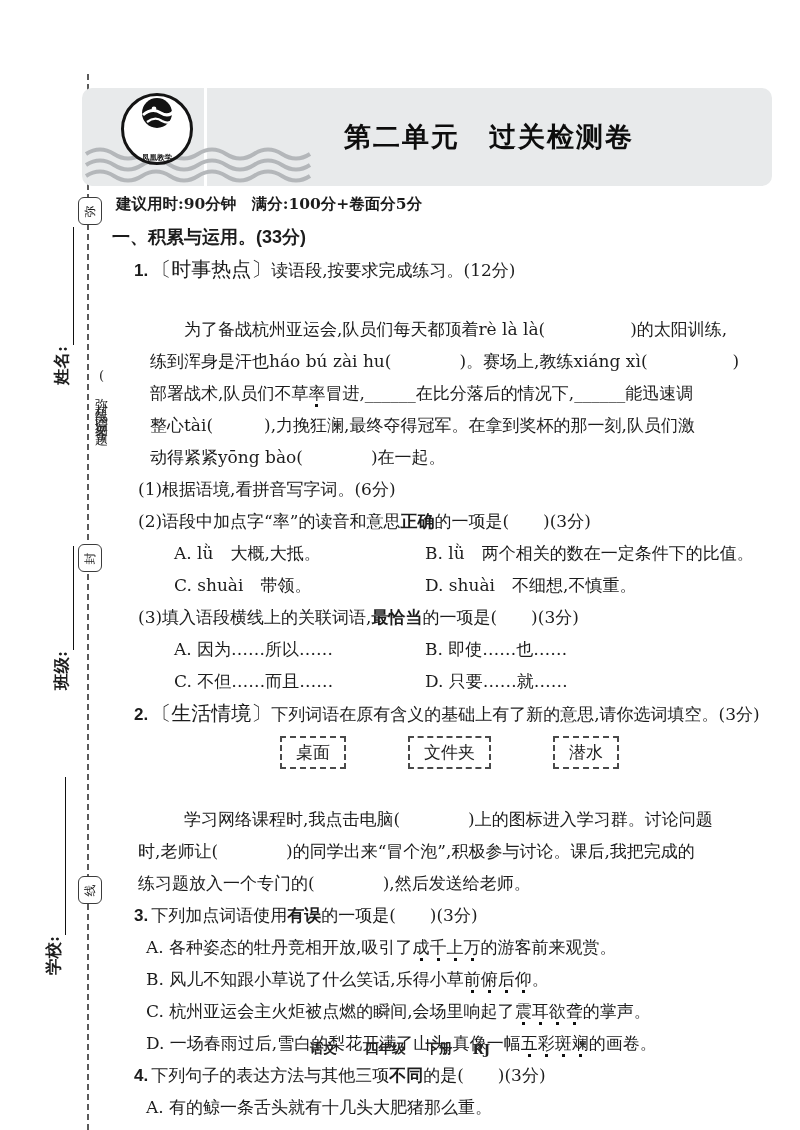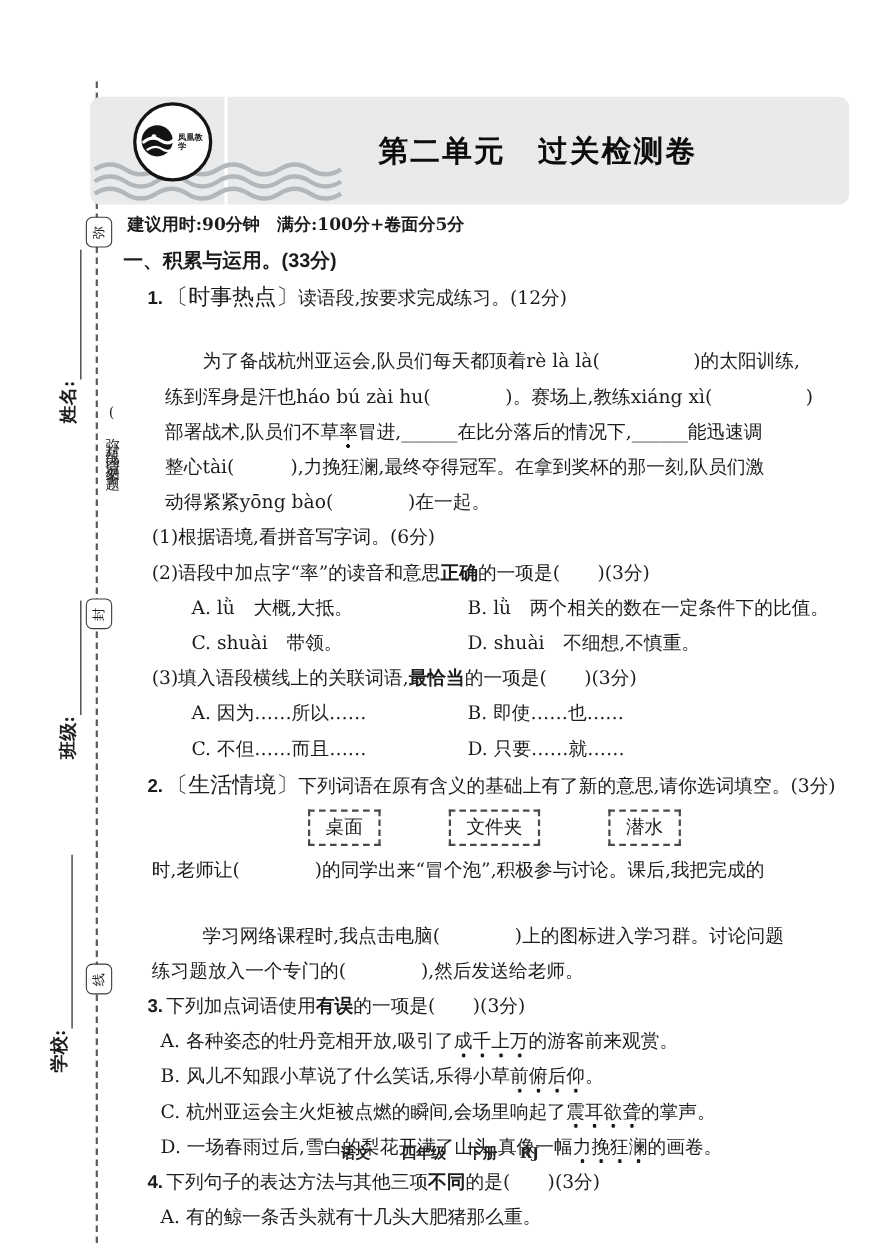--- a/index.html
+++ b/index.html
@@ -17,21 +17,21 @@
   .vgroup .vlabel{line-height:24px;}
   .vblank{display:inline-block;border-bottom:1.6px solid #111;height:19px;margin-left:1px;}
   .vnote{position:absolute;left:92px;top:366px;writing-mode:vertical-rl;text-orientation:upright;
          font-size:13px;letter-spacing:5px;color:#222;z-index:2;background:#fff;padding:2px 0;}
 
   
   .header{position:absolute;left:82px;top:88px;width:690px;height:98px;background:#e8eaeb;border-radius:10px;}
   .logo-divider{position:absolute;left:122px;top:0;width:3px;height:98px;background:#fff;}
   .waves{position:absolute;left:2px;top:58px;z-index:1;}
   .logo-circle{position:absolute;left:39px;top:5px;width:66px;height:66px;background:#fff;
-               border:3px solid #141414;border-radius:50%;display:flex;flex-direction:row;
+               border:3px solid #141414;border-radius:50%;display:flex;flex-direction:column;
                align-items:center;justify-content:space-between;z-index:2;}
   .logo-text{font-size:7.5px;font-weight:bold;letter-spacing:0;line-height:8px;}
   .header-title{position:absolute;left:132px;right:8px;top:31px;text-align:center;
                 font-family:"Liberation Sans","DejaVu Sans",sans-serif;font-weight:bold;
                 font-size:27px;letter-spacing:2px;color:#0d0d0d;}
 
   
   .info{position:absolute;left:116px;top:194px;width:674px;display:flex;justify-content:space-between;
         align-items:flex-end;font-size:15.5px;font-weight:bold;}
   .scoreline{display:flex;align-items:flex-end;gap:4px;}
@@ -158,38 +158,38 @@
     <div class="line" style="padding-left:22px">
       <span class="qnum">2.</span><span class="tag">〔生活情境〕</span><span>下列词语在原有含义的基础上有了新的意思,请你选词填空。(3分)</span>
     </div>
 
     <div class="words-row">
       <span class="wordbox">桌面</span>
       <span class="wordbox">文件夹</span>
       <span class="wordbox">潜水</span>
     </div>
 
+    <div class="line para-first">学习网络课程时,我点击电脑(　　　　)上的图标进入学习群。讨论问题</div>
     <div class="line para" style="padding-left:26px">时,老师让(　　　　)的同学出来“冒个泡”,积极参与讨论。课后,我把完成的</div>
-    <div class="line para-first">学习网络课程时,我点击电脑(　　　　)上的图标进入学习群。讨论问题</div>
     <div class="line para" style="padding-left:26px">练习题放入一个专门的(　　　　),然后发送给老师。</div>
 
     <div class="line" style="padding-left:22px">
       <span class="qnum">3.</span><span>下列加点词语使用</span><span class="b">有误</span><span>的一项是(　　)(3分)</span>
     </div>
     <div class="line optrow3">
       <span>A. 各种姿态的牡丹竞相开放,吸引了</span><span class="dotted">成千上万</span><span>的游客前来观赏。</span>
     </div>
     <div class="line optrow3">
       <span>B. 风儿不知跟小草说了什么笑话,乐得小草</span><span class="dotted">前俯后仰</span><span>。</span>
     </div>
     <div class="line optrow3">
       <span>C. 杭州亚运会主火炬被点燃的瞬间,会场里响起了</span><span class="dotted">震耳欲聋</span><span>的掌声。</span>
     </div>
     <div class="line optrow3">
-      <span>D. 一场春雨过后,雪白的梨花开满了山头,真像一幅</span><span class="dotted">力挽狂澜</span><span>的画卷。</span>
+      <span>D. 一场春雨过后,雪白的梨花开满了山头,真像一幅</span><span class="dotted">五彩斑斓</span><span>的画卷。</span>
     </div>
 
     <div class="line" style="padding-left:22px">
       <span class="qnum">4.</span><span>下列句子的表达方法与其他三项</span><span class="b">不同</span><span>的是(　　)(3分)</span>
     </div>
     <div class="line optrow3">A. 有的鲸一条舌头就有十几头大肥猪那么重。</div>
 
   </div>
 
   <div class="footer">

